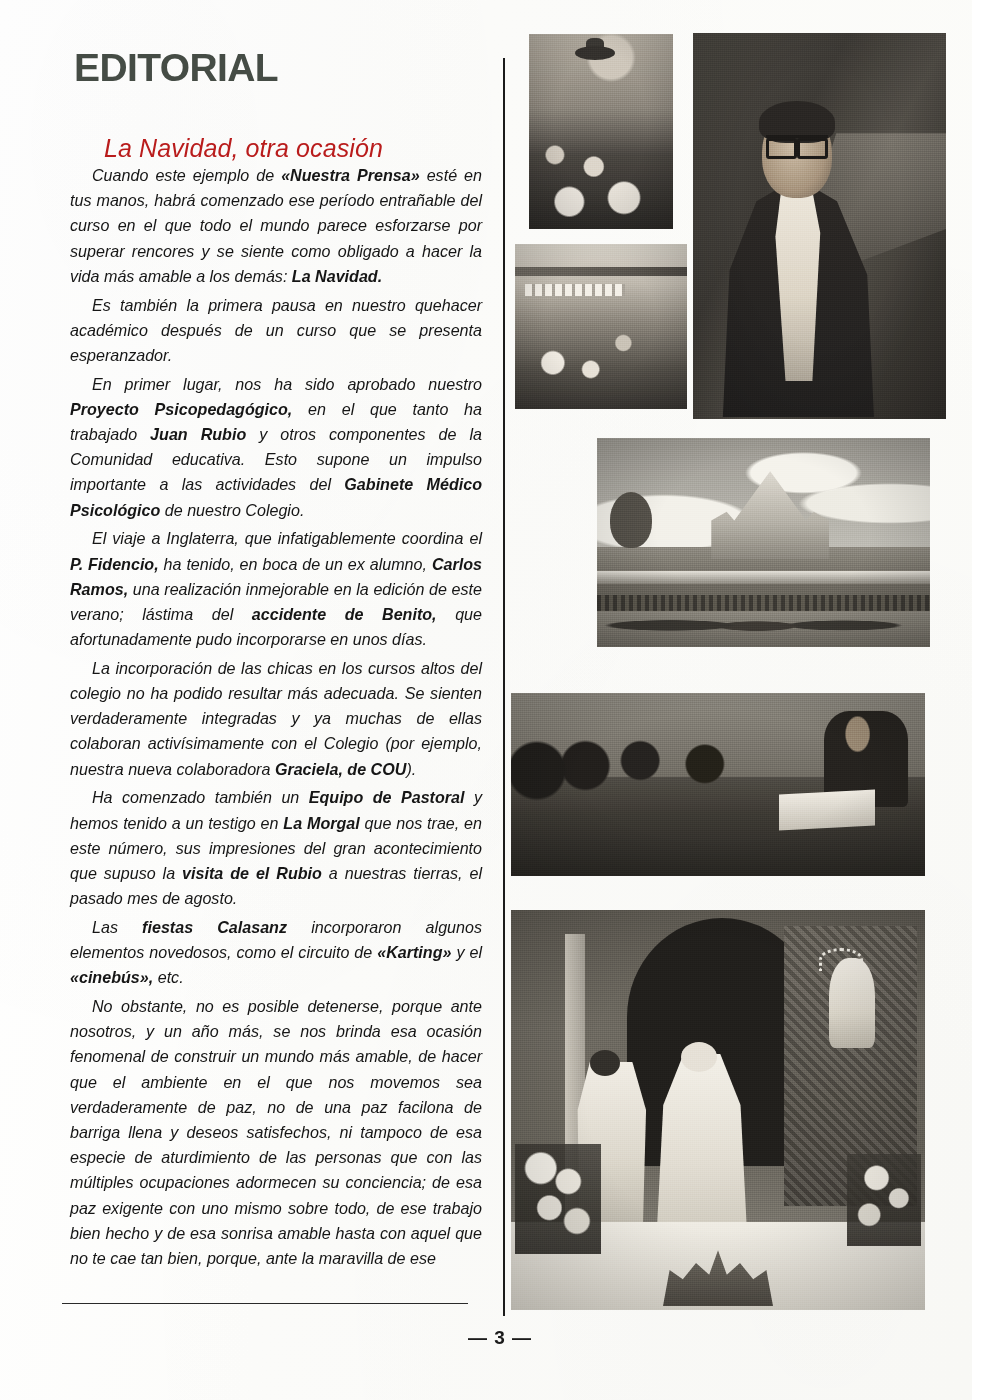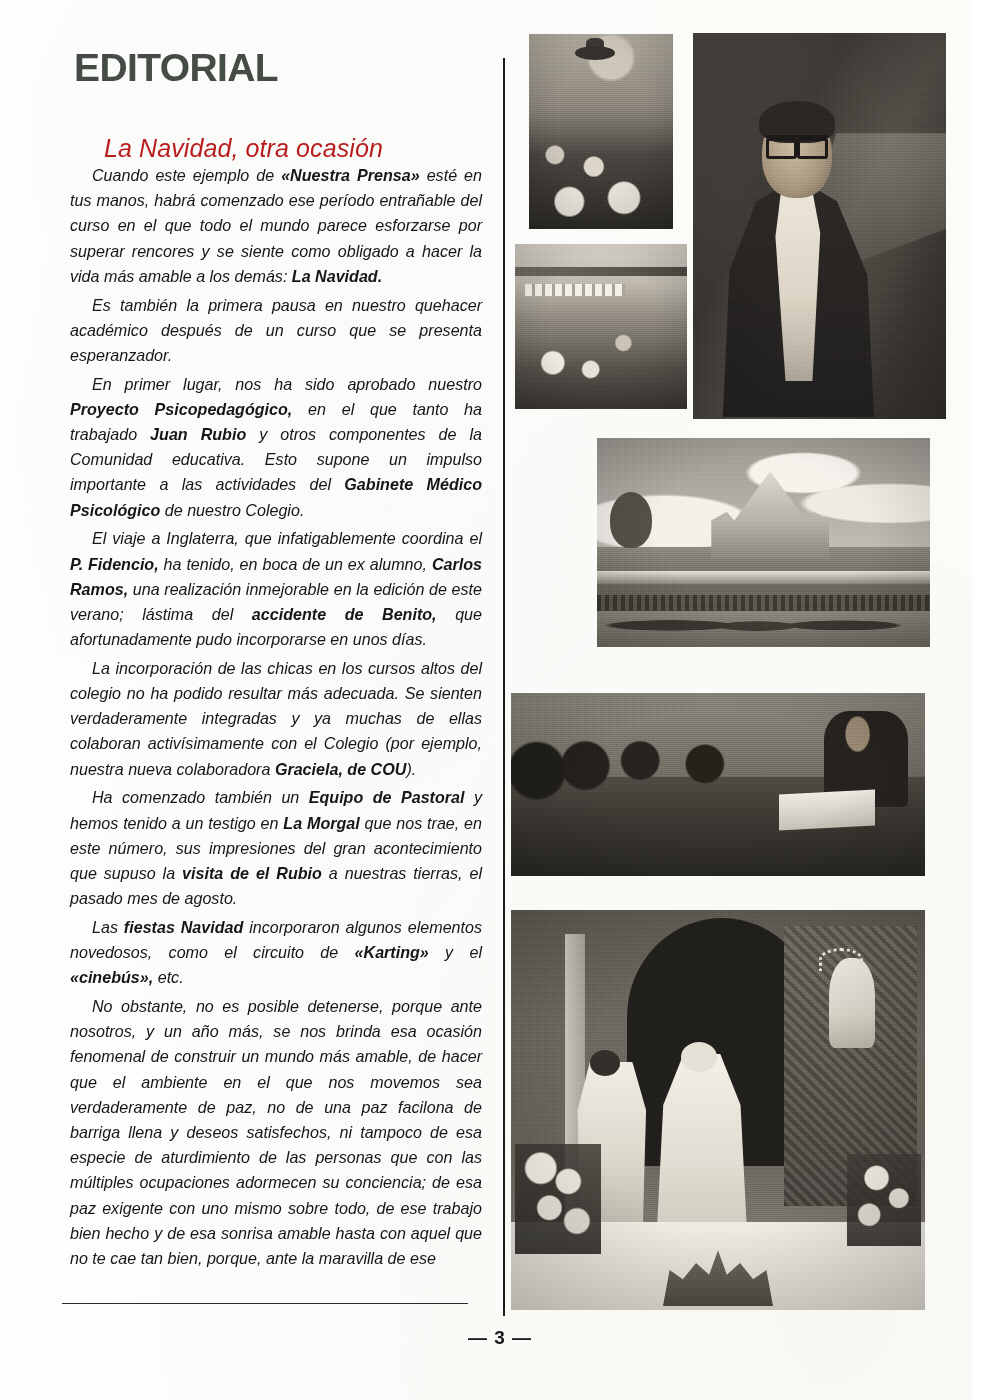--- a/index.html
+++ b/index.html
@@ -400,21 +400,21 @@
 
     <div id="article-subtitle">La Navidad, otra ocasión</div>
 
     <div id="body-text">
         <p><span>Cuando este ejemplo de </span><b>«Nuestra Prensa»</b><span> esté en tus manos, habrá comenzado ese período entrañable del curso en el que todo el mundo parece esforzarse por superar rencores y se siente como obligado a hacer la vida más amable a los demás: </span><b>La Navidad.</b></p>
         <p><span>Es también la primera pausa en nuestro quehacer académico después de un curso que se presenta esperanzador.</span></p>
         <p><span>En primer lugar, nos ha sido aprobado nuestro </span><b>Proyecto Psicopedagógico,</b><span> en el que tanto ha trabajado </span><b>Juan Rubio</b><span> y otros componentes de la Comunidad educativa. Esto supone un impulso importante a las actividades del </span><b>Gabinete Médico Psicológico</b><span> de nuestro Colegio.</span></p>
         <p><span>El viaje a Inglaterra, que infatigablemente coordina el </span><b>P. Fidencio,</b><span> ha tenido, en boca de un ex alumno, </span><b>Carlos Ramos,</b><span> una realización inmejorable en la edición de este verano; lástima del </span><b>accidente de Benito,</b><span> que afortunadamente pudo incorporarse en unos días.</span></p>
         <p><span>La incorporación de las chicas en los cursos altos del colegio no ha podido resultar más adecuada. Se sienten verdaderamente integradas y ya muchas de ellas colaboran activísimamente con el Colegio (por ejemplo, nuestra nueva colaboradora </span><b>Graciela, de COU</b><span>).</span></p>
         <p><span>Ha comenzado también un </span><b>Equipo de Pastoral</b><span> y hemos tenido a un testigo en </span><b>La Morgal</b><span> que nos trae, en este número, sus impresiones del gran acontecimiento que supuso la </span><b>visita de el Rubio</b><span> a nuestras tierras, el pasado mes de agosto.</span></p>
-        <p><span>Las </span><b>fiestas Navidad</b><span> incorporaron algunos elementos novedosos, como el circuito de </span><b>«Karting»</b><span> y el </span><b>«cinebús»,</b><span> etc.</span></p>
+        <p><span>Las </span><b>fiestas Calasanz</b><span> incorporaron algunos elementos novedosos, como el circuito de </span><b>«Karting»</b><span> y el </span><b>«cinebús»,</b><span> etc.</span></p>
         <p><span>No obstante, no es posible detenerse, porque ante nosotros, y un año más, se nos brinda esa ocasión fenomenal de construir un mundo más amable, de hacer que el ambiente en el que nos movemos sea verdaderamente de paz, no de una paz facilona de barriga llena y deseos satisfechos, ni tampoco de esa especie de aturdimiento de las personas que con las múltiples ocupaciones adormecen su conciencia; de esa paz exigente con uno mismo sobre todo, de ese trabajo bien hecho y de esa sonrisa amable hasta con aquel que no te cae tan bien, porque, ante la maravilla de ese </span></p>
       </div>
   </div>
 
   <div id="footer-rule"></div>
   <div id="column-divider"></div>
 
   <div id="page-number">— 3 —</div>
 
   <div class="photo" id="photo-children-guard">

